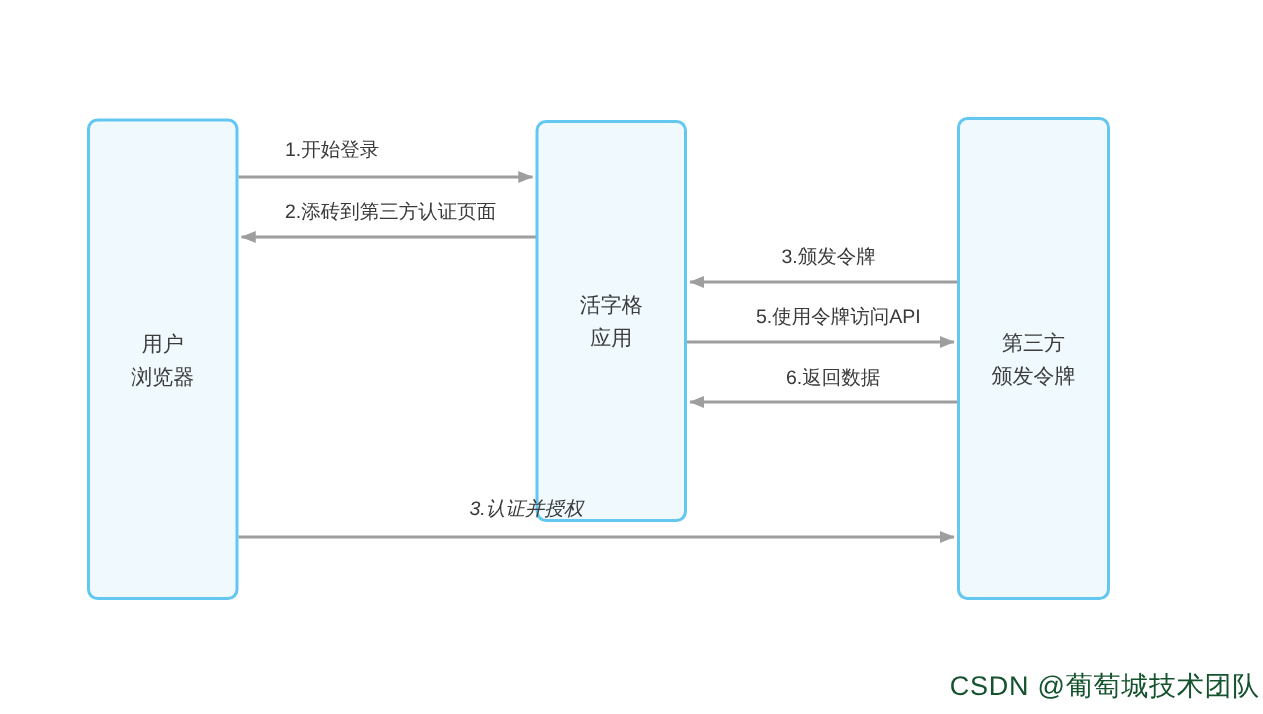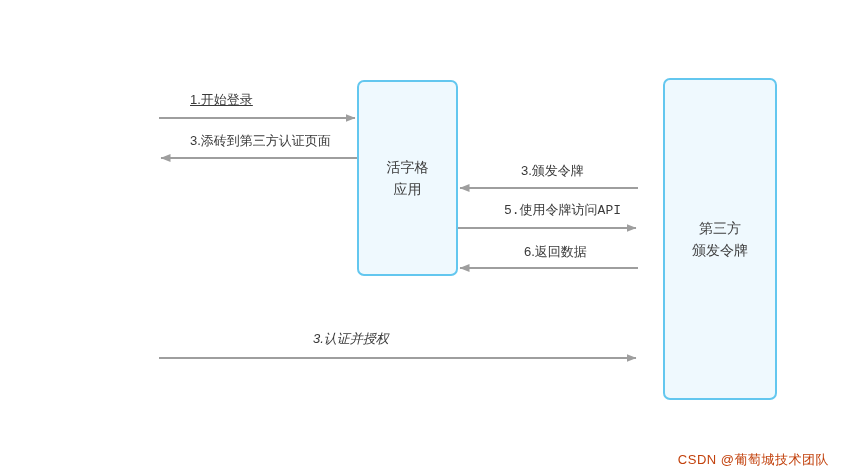--- a/index.html
+++ b/index.html
@@ -27,47 +27,47 @@
     box-sizing: border-box;
     border: 2px solid #63c7ef;
     background: #eff9fe;
     border-radius: 7px;
     display: flex;
     align-items: center;
     justify-content: center;
     text-align: center;
   }
   .node-user    { left: 58px;  top: 79px; width: 101px; height: 321px; }
-  .node-app     { left: 357px; top: 80px; width: 101px; height: 196px; }
-  .node-sso     { left: 638px; top: 78px; width: 114px; height: 322px; margin-left: 25px; }
+  .node-app     { left: 357px; top: 80px; width: 101px; height: 268px; }
+  .node-sso     { left: 638px; top: 78px; width: 102px; height: 322px; }
   .node-label {
     color: #3d3d3d;
     font-size: 14px;
     line-height: 22px;
   }
   .node-label span { display: block; }
   .flow-label {
     position: absolute;
     color: #3a3a3a;
     font-size: 13px;
     line-height: 15px;
     white-space: nowrap;
   }
-  .fl-1 { left: 190px; top: 92px; text-decoration: underline;  }
+  .fl-1 { left: 190px; top: 92px;  }
   .fl-2 { left: 190px; top: 133px; }
   .fl-3 { left: 313px; top: 331px; font-style: italic; }
   .fl-4 { left: 521px; top: 163px; }
-  .fl-5 { left: 504px; top: 203px; font-family: Liberation Mono, monospace; }
+  .fl-5 { left: 504px; top: 203px; }
   .fl-6 { left: 524px; top: 244px; }
   .watermark {
     position: absolute;
-    right: 13px;
+    right: 2px;
     bottom: 7px;
-    color: #c2410c;
-    font-size: 13px;
+    color: #14532d;
+    font-size: 18px;
     letter-spacing: 0.5px;
   }
 </style>
 </head>
 <body>
 
 <div class="canvas">
 
   <svg class="arrow-layer" width="842" height="476" viewBox="0 0 842 476" aria-hidden="true">
     <defs>
@@ -82,37 +82,43 @@
 
     <line x1="159" y1="358" x2="636" y2="358" stroke="#9e9e9e" stroke-width="2" marker-end="url(#arrow-head)"></line>
 
     <line x1="638" y1="188" x2="460" y2="188" stroke="#9e9e9e" stroke-width="2" marker-end="url(#arrow-head)"></line>
 
     <line x1="458" y1="228" x2="636" y2="228" stroke="#9e9e9e" stroke-width="2" marker-end="url(#arrow-head)"></line>
 
     <line x1="638" y1="268" x2="460" y2="268" stroke="#9e9e9e" stroke-width="2" marker-end="url(#arrow-head)"></line>
   </svg>
 
+  <div class="node node-user">
+    <div class="node-label">
+      <span>用户</span>
+      <span>浏览器</span>
+    </div>
+  </div>
 
   <div class="node node-app">
     <div class="node-label">
       <span>活字格</span>
       <span>应用</span>
     </div>
   </div>
 
   <div class="node node-sso">
     <div class="node-label">
       <span>第三方</span>
       <span>颁发令牌</span>
     </div>
   </div>
 
   <div class="flow-label fl-1">1.开始登录</div>
-  <div class="flow-label fl-2">3.添砖到第三方认证页面</div>
+  <div class="flow-label fl-2">2.添砖到第三方认证页面</div>
   <div class="flow-label fl-3">3.认证并授权</div>
   <div class="flow-label fl-4">3.颁发令牌</div>
   <div class="flow-label fl-5">5.使用令牌访问API</div>
   <div class="flow-label fl-6">6.返回数据</div>
 
   <div class="watermark">CSDN @葡萄城技术团队</div>
 
 </div>
 
 </body></html>

